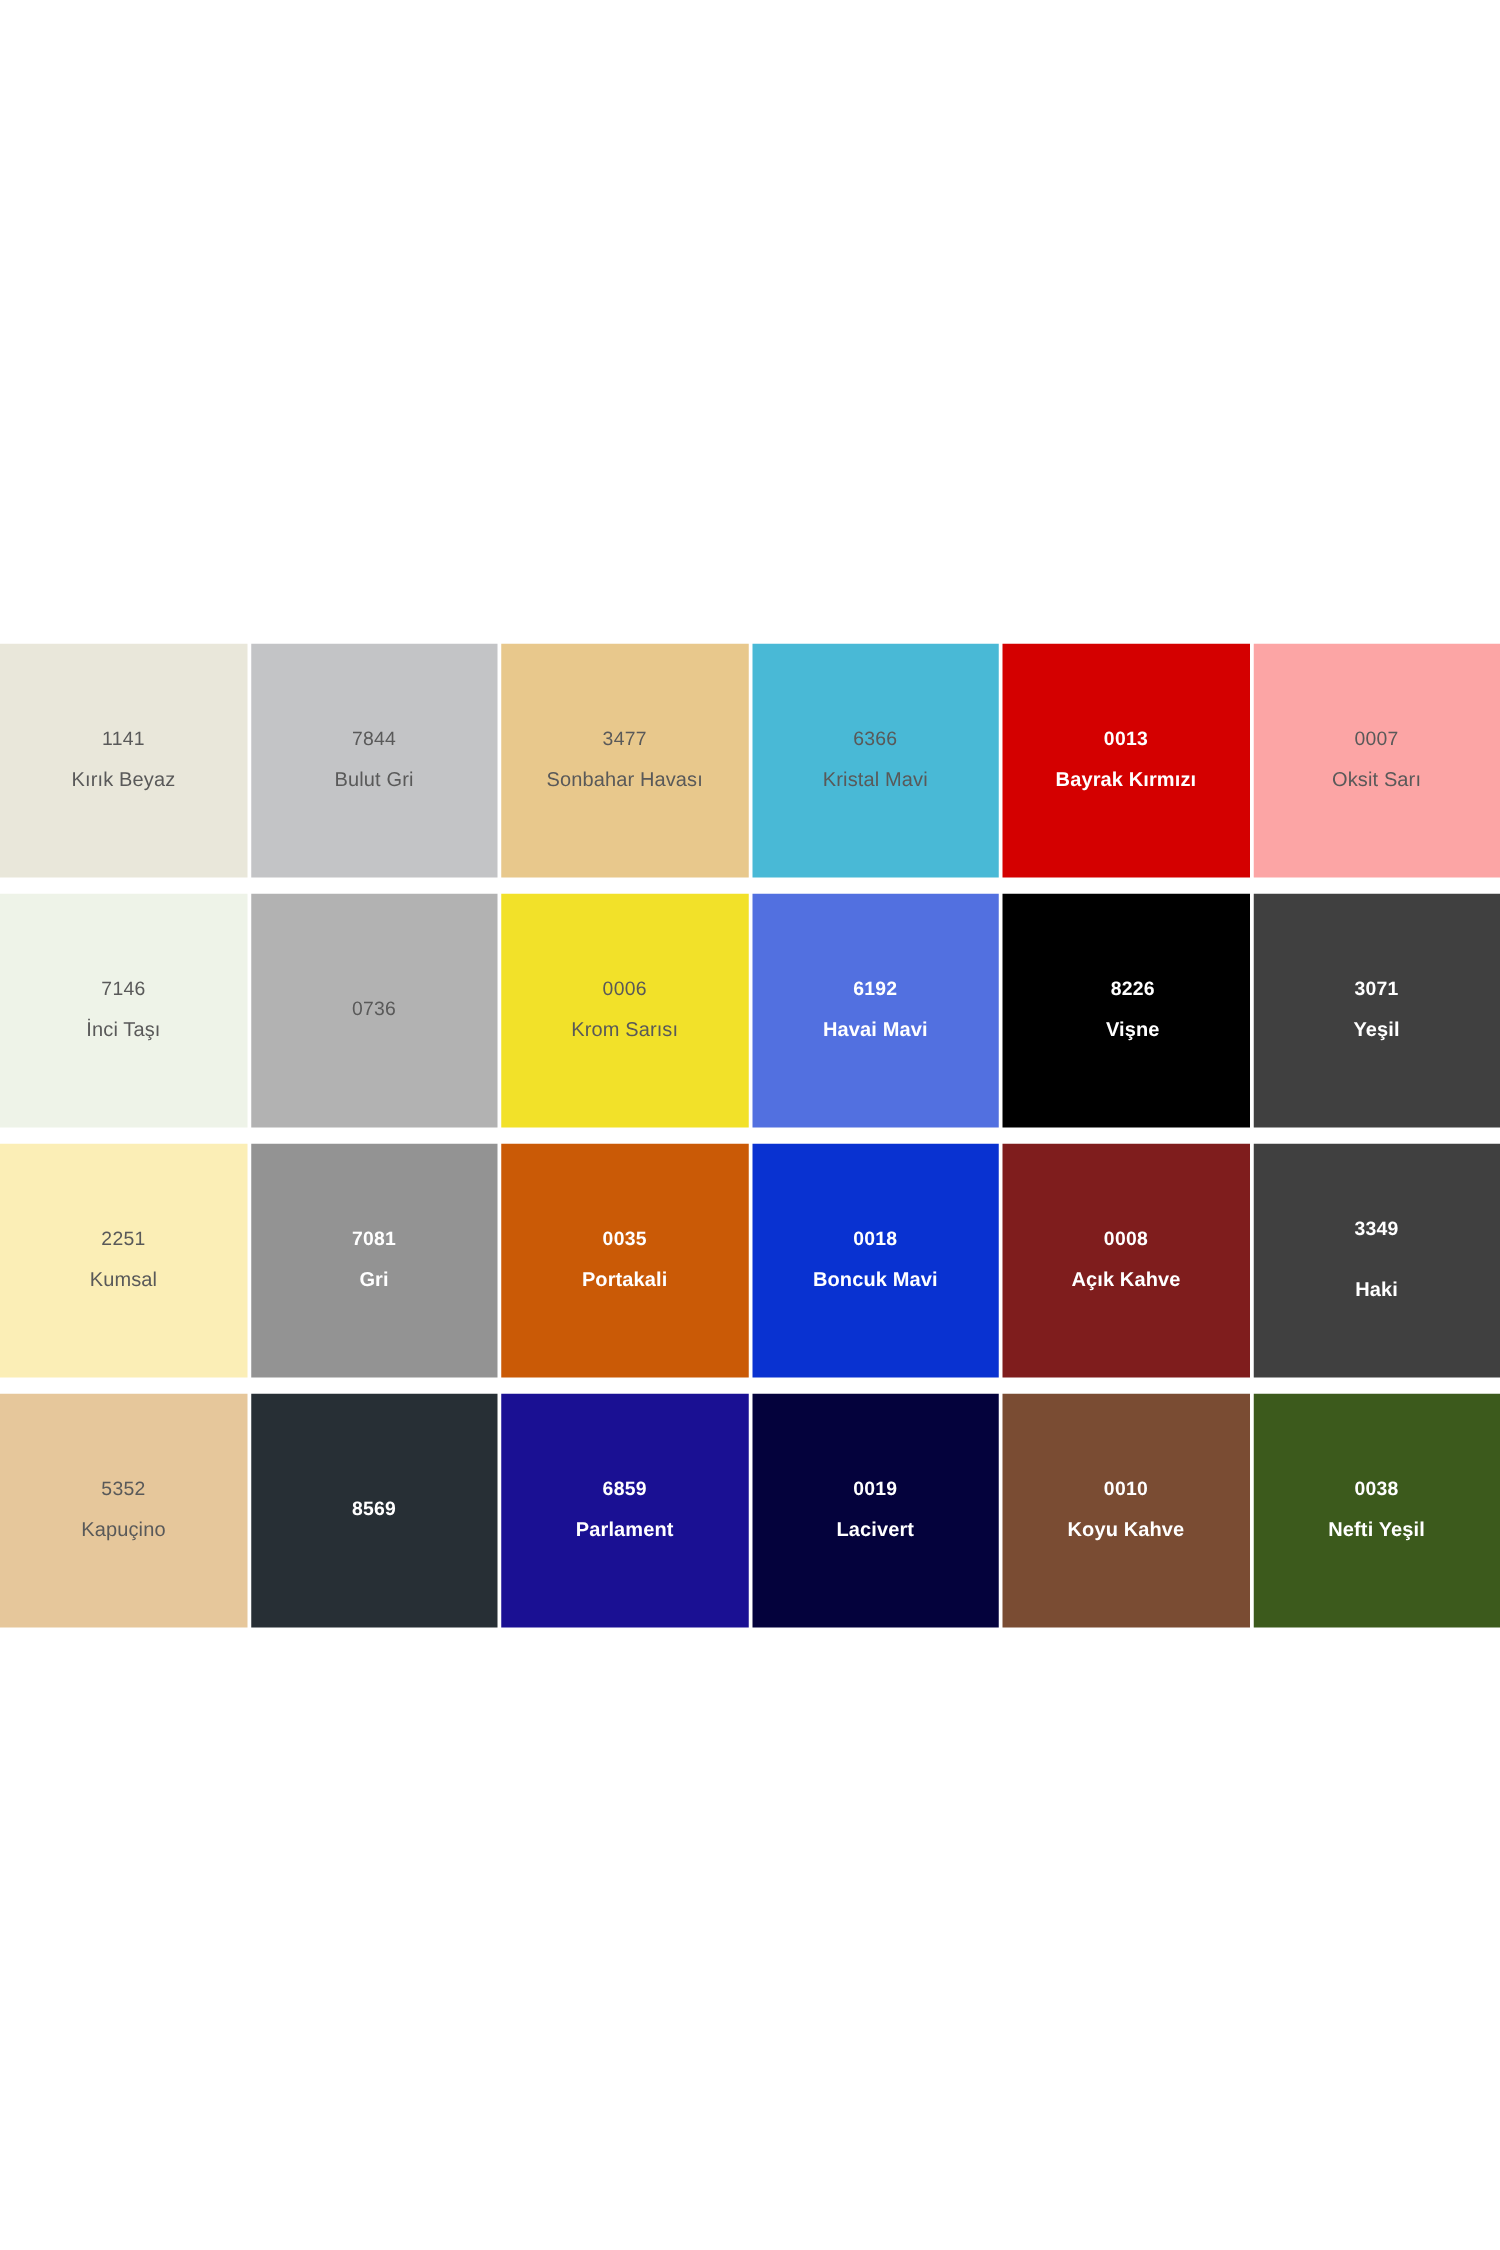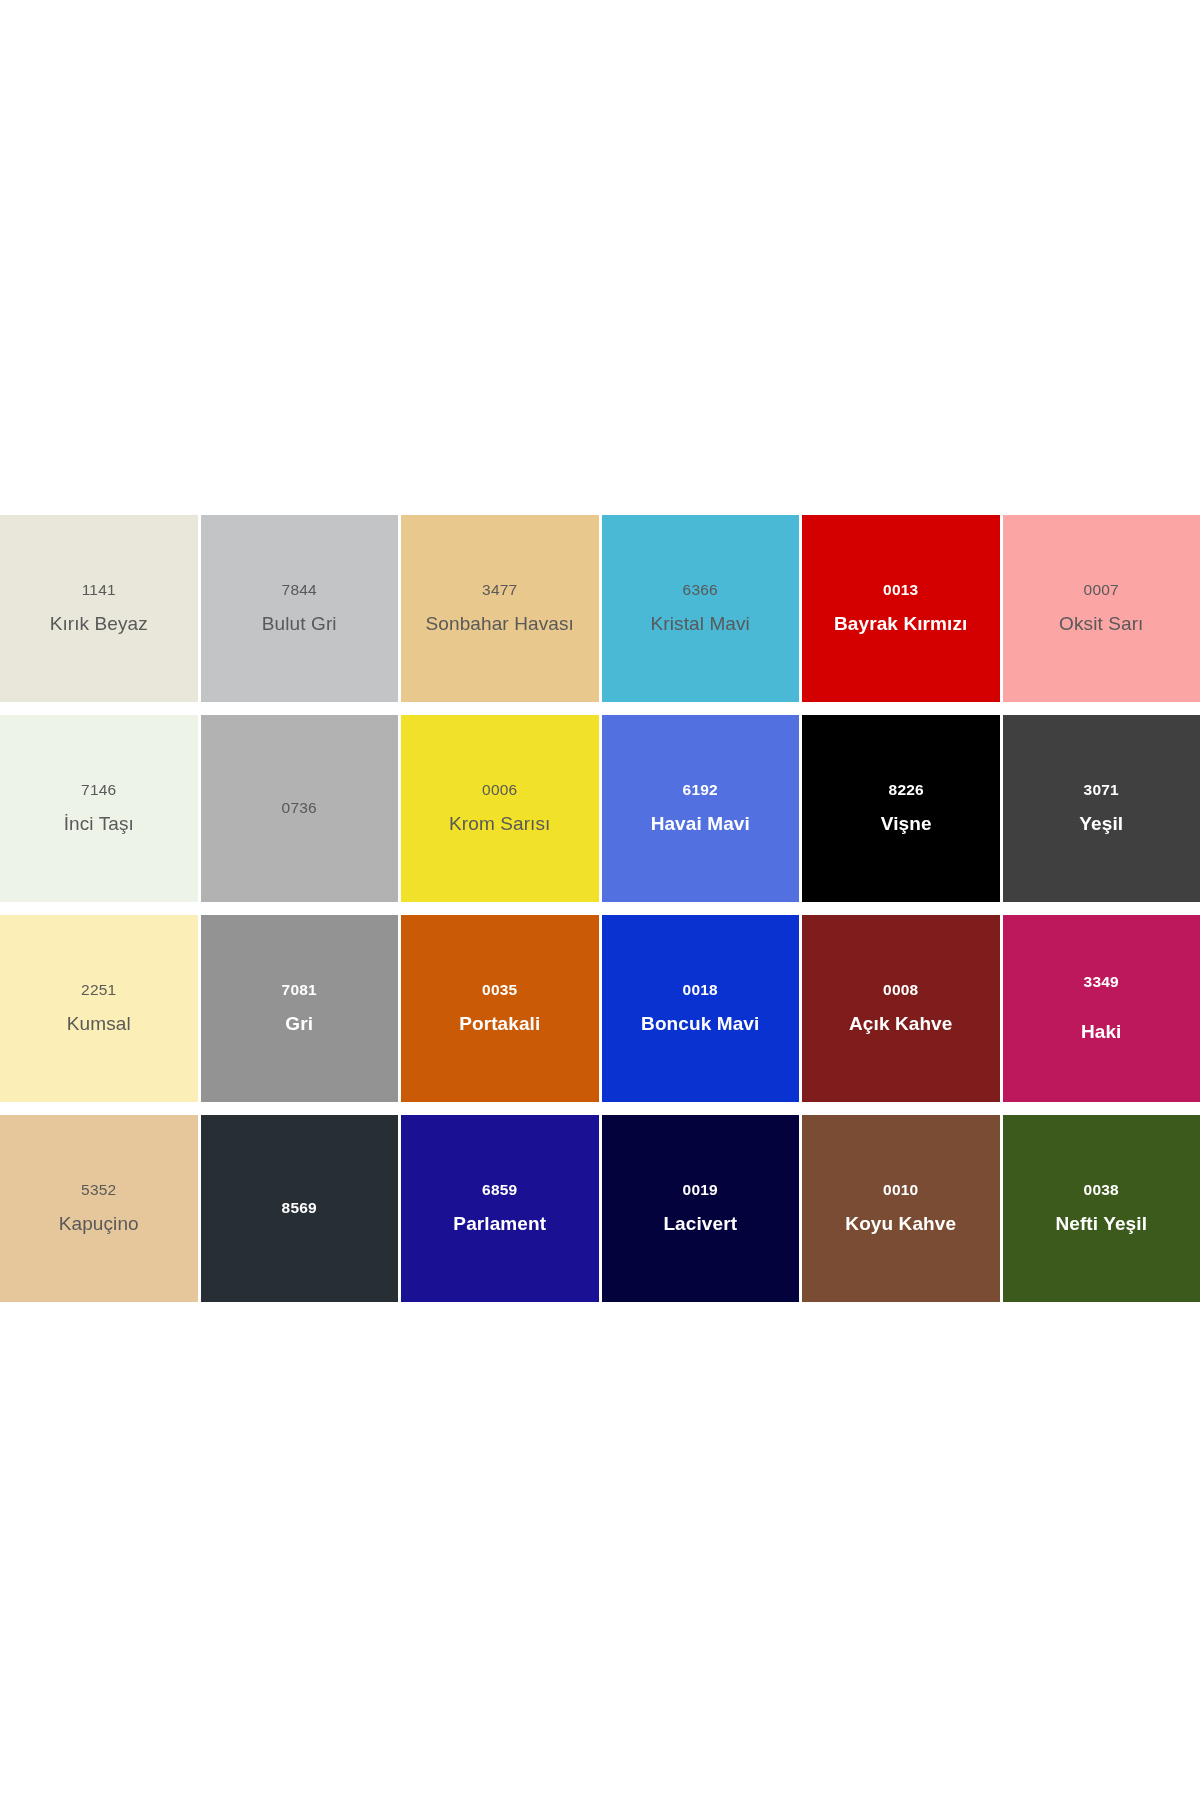--- a/index.html
+++ b/index.html
@@ -47,21 +47,21 @@
 
   .swatch-code {
     font-size: 15.5px;
     line-height: 1.2;
     letter-spacing: 0.2px;
     text-align: center;
     white-space: nowrap;
   }
 
   .swatch-name {
-    font-size: 19px;
+    font-size: 16px;
     line-height: 1.2;
     letter-spacing: 0.1px;
     text-align: right;
     white-space: nowrap;
     margin-top: 13px;
   }
 
   
   .swatch.light .swatch-code,
   .swatch.light .swatch-name {
@@ -141,21 +141,21 @@
         <div class="swatch-name">Portakali</div>
       </div>
       <div class="swatch dark" style="background: rgb(9, 50, 209);">
         <div class="swatch-code">0018</div>
         <div class="swatch-name">Boncuk Mavi</div>
       </div>
       <div class="swatch dark" style="background: #7f1d1d;">
         <div class="swatch-code">0008</div>
         <div class="swatch-name">Açık Kahve</div>
       </div>
-      <div class="swatch dark" style="background: #be185d; gap: 16px;">
+      <div class="swatch dark" style="background: #404040; gap: 16px;">
         <div class="swatch-code">3349</div>
         <div class="swatch-name">Haki</div>
       </div>
       <div class="swatch light" style="background: rgb(230, 199, 155);">
         <div class="swatch-code">5352</div>
         <div class="swatch-name">Kapuçino</div>
       </div>
       <div class="swatch dark code-only" style="background: rgb(39, 47, 53);">
         <div class="swatch-code">8569</div>
       </div>

